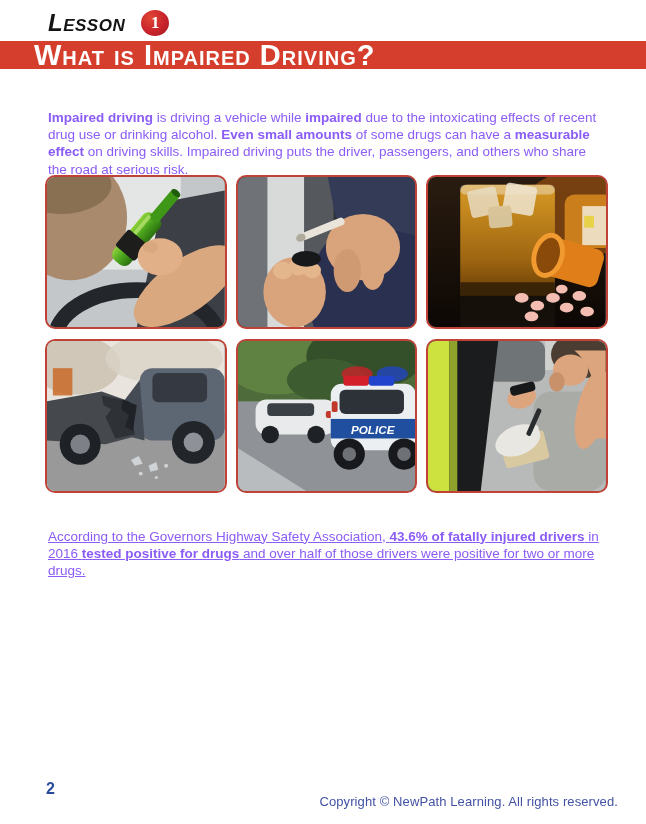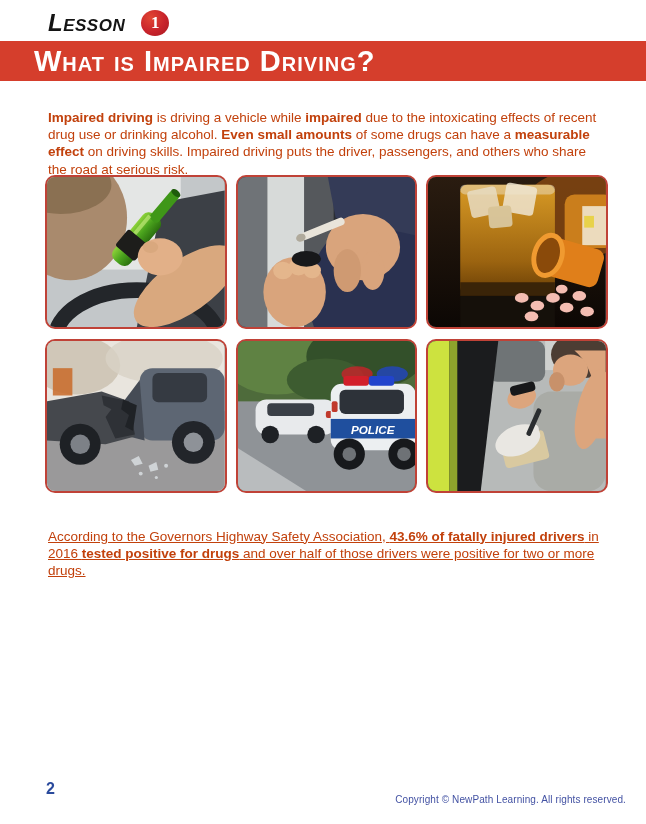--- a/index.html
+++ b/index.html
@@ -22,33 +22,33 @@
   }
   .lesson-circle{
     width:28px;height:26px;border-radius:50%;
     background:radial-gradient(circle at 35% 30%, #e14633 0%, #c8232b 55%, #a51a20 100%);
     display:flex;align-items:center;justify-content:center;
     color:#fff;font-weight:bold;font-size:17px;
     font-family:"Liberation Serif", serif;
   }
   
   .banner{
-    position:absolute;left:0;top:41px;width:646px;height:40px;
+    position:absolute;left:0;top:41px;width:646px;height:28px;
     background:#d53e2c;
     display:flex;align-items:center;
   }
   .banner-title{
     margin-left:34px;color:#ffffff;font-weight:bold;
     font-variant:small-caps;font-size:29px;letter-spacing:1px;
     line-height:40px;white-space:nowrap;
   }
   
   .para{
     position:absolute;left:48px;width:557px;
-    font-size:13.5px;line-height:17.4px;color:#c2410c;
+    font-size:13.5px;line-height:17.4px;color:#8b5cf6;
   }
   .para .b{font-weight:bold;}
   .para-intro{top:95px;}
   .para-stats{top:514px;text-decoration:underline;}
   
   .photo-grid{
     position:absolute;left:45px;top:175px;width:563px;
     display:grid;grid-template-columns:repeat(3,1fr);
     column-gap:9px;row-gap:10px;
   }
@@ -57,22 +57,22 @@
     overflow:hidden;background:#888;
   }
   .photo svg{display:block;width:100%;height:100%;}
   
   .page-number{
     position:absolute;left:46px;top:780px;
     font-size:16px;font-weight:bold;color:#2a4a9c;
   }
   .logo{position:absolute;left:255px;top:777px;width:138px;height:32px;}
   .copyright{
-    position:absolute;right:20px;top:794px;
-    font-size:10px;color:#4352a3;letter-spacing:.1px;
+    position:absolute;right:28px;top:794px;
+    font-size:13px;color:#4352a3;letter-spacing:.1px;
   }
 </style>
 </head>
 <body>
 
 <div class="page">
 
   <div class="lesson-header">
     <span class="lesson-label">Lesson</span>
     <span class="lesson-circle">

